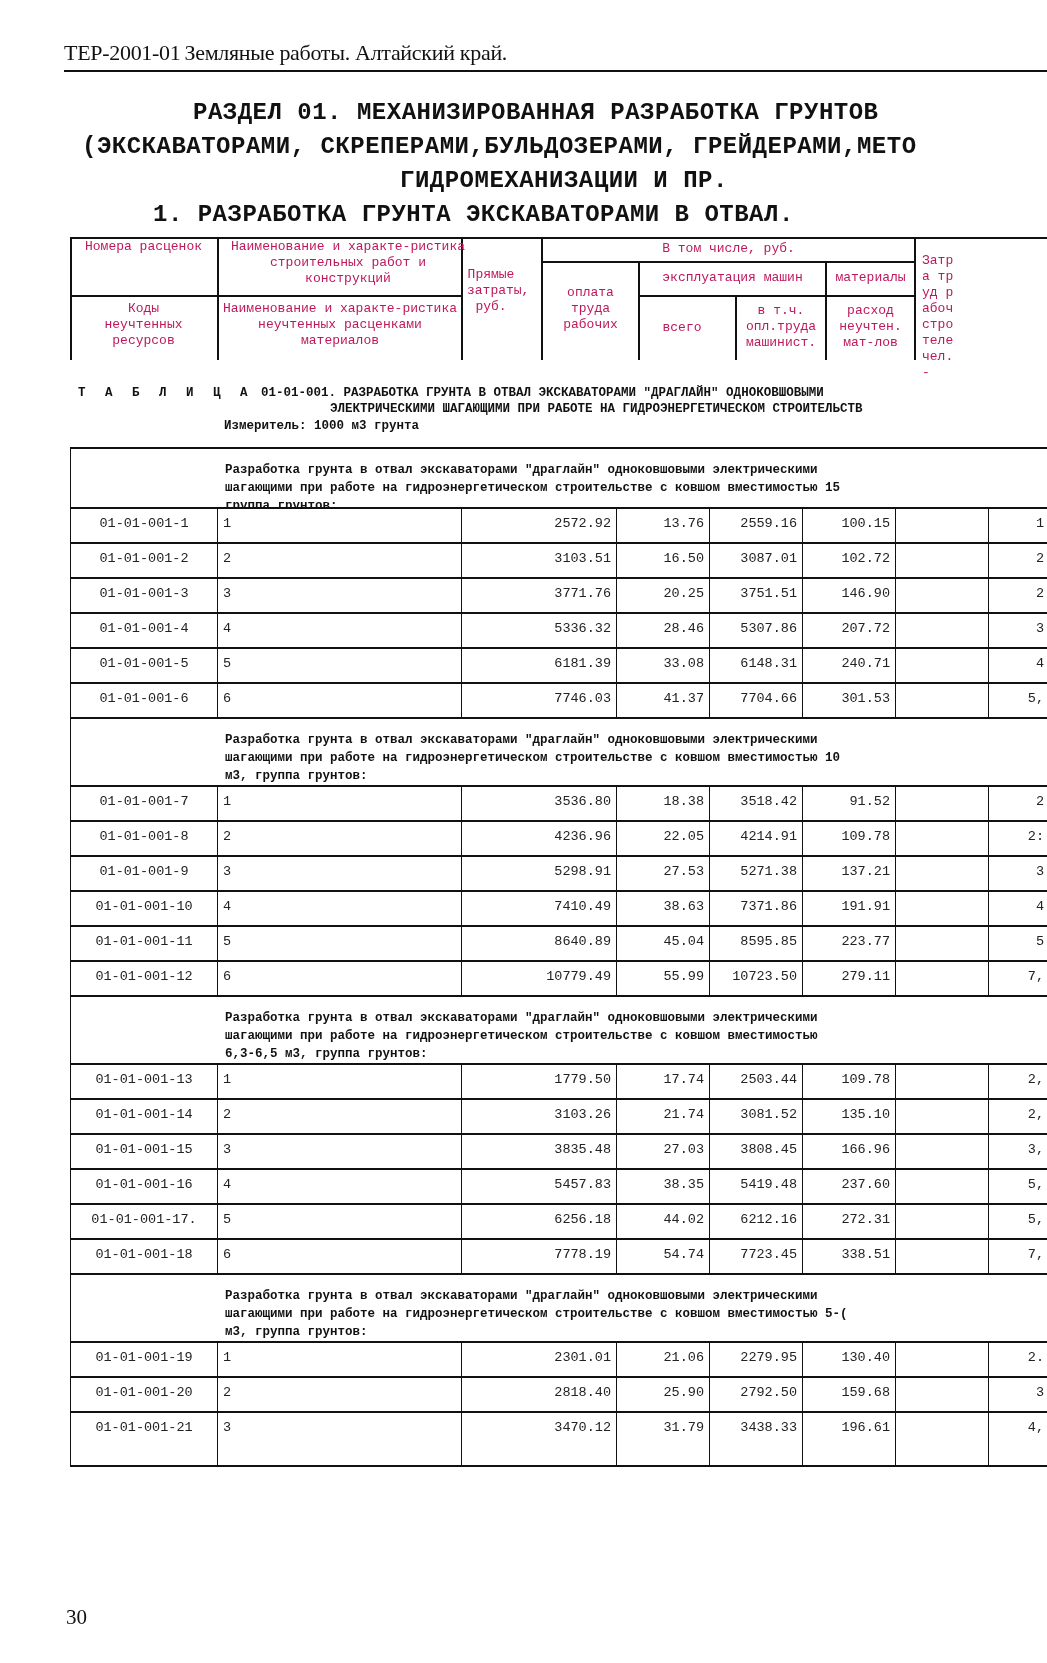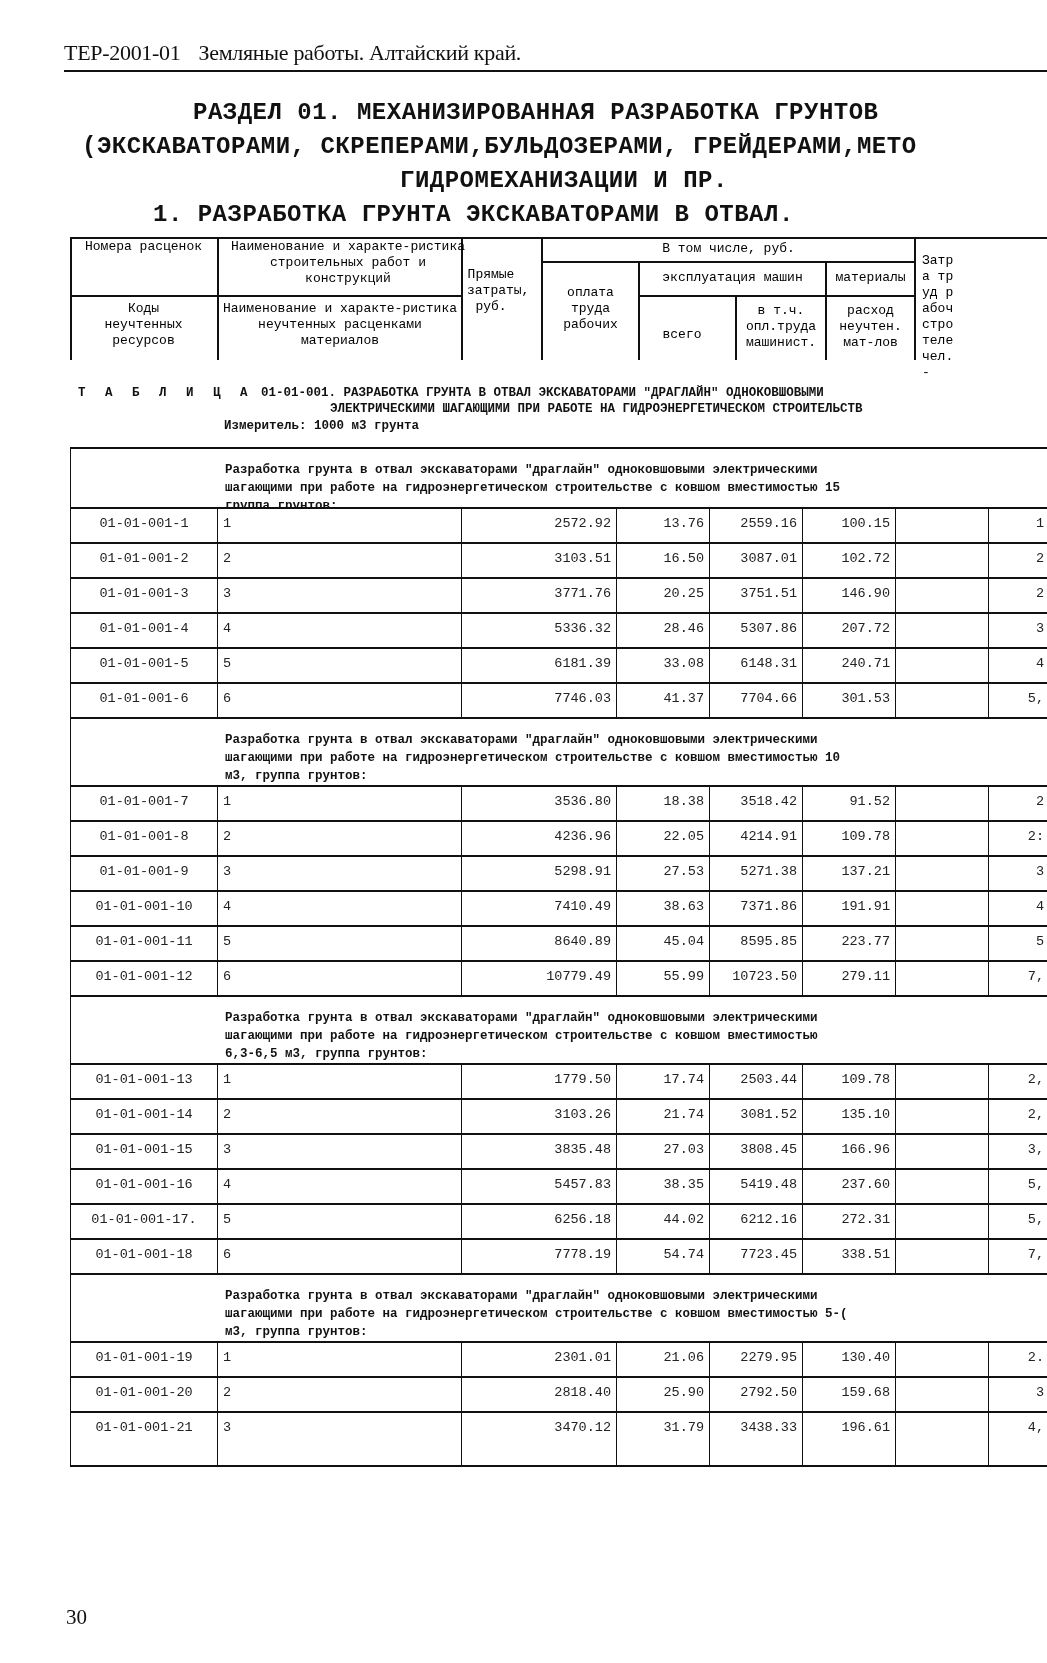--- a/index.html
+++ b/index.html
@@ -1,27 +1,27 @@
 <!DOCTYPE html>
 <html><head>
 <meta charset="utf-8">
 <style>
   html, body { margin:0; padding:0; background:#ffffff; }
   body { width:1047px; height:1663px; position:relative; overflow:hidden; color:#111; }
   .running-head { position:absolute; left:64px; top:40px; font-family:"Liberation Serif", serif; font-size:22px; letter-spacing:-0.3px; }
-  .running-head .code { margin-right:18px; }
+  .running-head .code { margin-right:4px; }
   .head-rule { position:absolute; left:64px; top:70px; width:983px; height:2px; background:#111; }
   .title-block { position:absolute; left:0; top:96px; width:1047px; font-family:"Liberation Mono", monospace; font-weight:bold; white-space:nowrap; overflow:hidden; }
   .title-line { font-size:24px; line-height:34px; letter-spacing:0.5px; }
   .tl1 { padding-left:193px; }
   .tl2 { padding-left:82px; }
   .tl3 { padding-left:400px; }
   .tl4 { padding-left:153px; font-size:24px; }
 
-  .hdr { position:absolute; left:70px; top:237px; width:977px; height:137px; font-family:"Liberation Mono", monospace; font-size:13px; color:#000000; }
+  .hdr { position:absolute; left:70px; top:237px; width:977px; height:137px; font-family:"Liberation Mono", monospace; font-size:13px; color:#be185d; }
   .hdr .cell { position:absolute; text-align:center; line-height:16px; box-sizing:border-box; }
   .line { position:absolute; background:#111; }
 
   .tbl-caption { position:absolute; left:78px; top:385px; font-family:"Liberation Mono", monospace; font-size:12.5px; font-weight:bold; white-space:nowrap; line-height:17px; }
   .tbl-caption .spaced { letter-spacing:6px; }
   .caption-2 { position:absolute; left:330px; top:402px; font-family:"Liberation Mono", monospace; font-size:12.5px; font-weight:bold; white-space:nowrap; }
   .measure { position:absolute; left:224px; top:419px; font-family:"Liberation Mono", monospace; font-size:12.5px; font-weight:bold; white-space:nowrap; }
 
   .body-tbl { position:absolute; left:70px; top:447px; width:977px; font-family:Liberation Mono, monospace; }
   .group-desc { position:relative; box-sizing:border-box; padding:12px 0 0 154px; font-size:12.5px; font-weight:bold; line-height:18px; white-space:nowrap; overflow:hidden; border-left:1.5px solid #111; }
@@ -69,21 +69,21 @@
 
   <div class="cell" style="left:0;top:0;width:147px;height:58px;padding-top:2px;">Номера расценок</div>
   <div class="cell" style="left:150px;top:0;width:240px;padding-top:2px;margin-left:8px;">Наименование и характе-ристика строительных работ и конструкций</div>
   <div class="cell" style="left:150px;top:64px;width:240px;">Наименование и характе-ристика неучтенных расценками материалов</div>
   <div class="cell" style="left:0;top:64px;width:147px;padding:0 30px;">Коды неучтенных ресурсов</div>
   <div class="cell" style="left:393px;top:30px;width:56px;padding:0 4px;">Прямые затраты, руб.</div>
   <div class="cell" style="left:473px;top:4px;width:371px;">В том числе, руб.</div>
   <div class="cell" style="left:473px;top:48px;width:95px;padding:0 18px;">оплата труда рабочих</div>
   <div class="cell" style="left:570px;top:33px;width:185px;">эксплуатация машин</div>
   <div class="cell" style="left:757px;top:33px;width:87px;">материалы</div>
-  <div class="cell" style="left:570px;top:90px;width:84px;">всего</div>
+  <div class="cell" style="left:570px;top:83px;width:84px;">всего</div>
   <div class="cell" style="left:667px;top:66px;width:88px;padding:0 2px;">в т.ч. опл.труда машинист.</div>
   <div class="cell" style="left:757px;top:66px;width:87px;padding:0 8px;">расход неучтен. мат-лов</div>
   <div class="cell" style="left:846px;top:16px;width:44px;text-align:left;padding-left:6px;line-height:16px;word-break:break-all;">Затра труд рабоч стро теле чел.-</div>
 </div>
 
 <div class="tbl-caption">
   <span class="spaced">Т А Б Л И Ц А</span> <span>01-01-001. РАЗРАБОТКА ГРУНТА В ОТВАЛ ЭКСКАВАТОРАМИ "ДРАГЛАЙН" ОДНОКОВШОВЫМИ</span>
 </div>
 <div class="caption-2">ЭЛЕКТРИЧЕСКИМИ ШАГАЮЩИМИ ПРИ РАБОТЕ НА ГИДРОЭНЕРГЕТИЧЕСКОМ СТРОИТЕЛЬСТВ</div>
 <div class="measure">Измеритель: 1000 м3 грунта</div>

